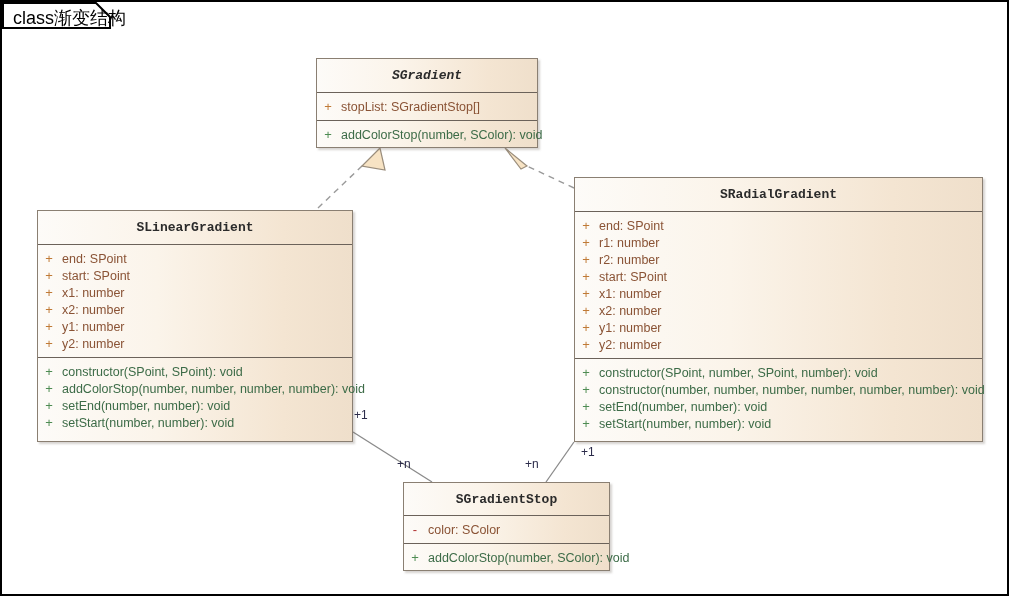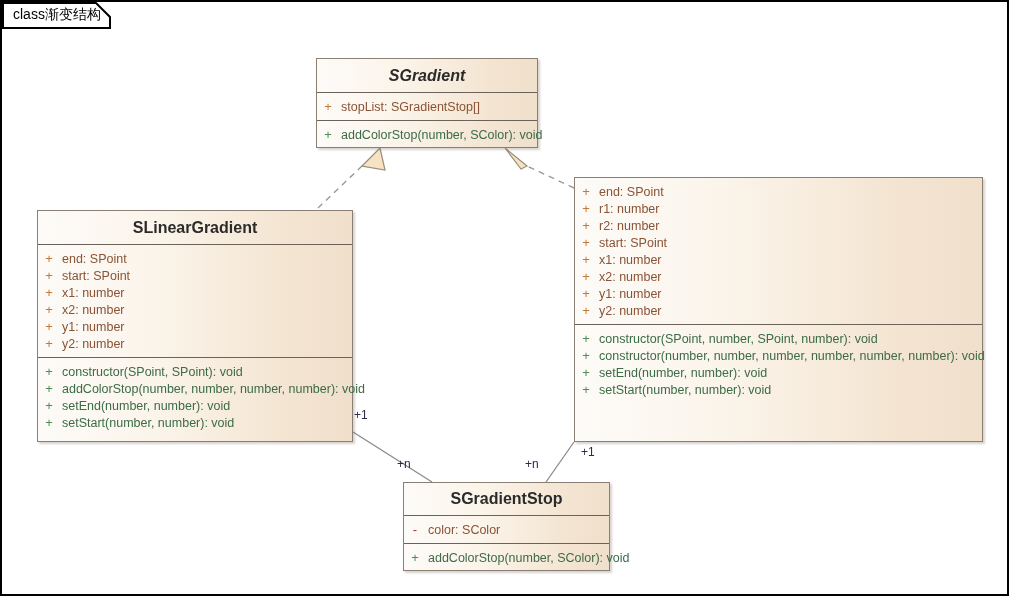--- a/index.html
+++ b/index.html
@@ -36,21 +36,21 @@
     width: 110px;
     height: 27px;
     box-sizing: border-box;
     z-index: 6;
   }
   #frame-tab svg { display: block; }
   #frame-tab-label {
     position: absolute;
     left: 11px;
     top: 4px;
-    font-size: 14px;
+    font-size: 18px;
     color: #000;
     letter-spacing: 0px;
     white-space: nowrap;
     font-family: "Liberation Sans", "DejaVu Sans", sans-serif;
   }
 
   
   #connectors {
     position: absolute;
     left: 0;
@@ -75,29 +75,29 @@
     position: absolute;
     z-index: 3;
     box-sizing: border-box;
     border: 1px solid #8a7f72;
     background: linear-gradient(to right, #fdfbf8 0%, #fbf4ea 38%, #f4e5d2 78%, #efdfcb 100%);
     box-shadow: 2px 2px 2px rgba(120,110,100,0.30);
   }
   .uml-header {
     text-align: left;
     font-weight: bold;
-    font-size: 16px;
+    font-size: 13px;
     color: #2b2b2b;
     padding: 0;
     display: flex;
     align-items: center;
     justify-content: center;
     border-bottom: 1px solid #6b625a;
     box-sizing: border-box;
-    font-family: Liberation Sans, sans-serif;
+    font-family: Liberation Mono, monospace;
   }
   .uml-header.abstract { font-style: italic; }
   .uml-compartment {
     box-sizing: border-box;
     padding: 5px 0 5px 0;
   }
   .uml-compartment + .uml-compartment {
     border-top: 1px solid #6b625a;
   }
   .uml-row {
@@ -238,20 +238,21 @@
       <span class="sig">setEnd(number, number): void</span>
     </div>
     <div class="uml-row">
       <span class="vis">+</span>
       <span class="sig">setStart(number, number): void</span>
     </div>
   </div>
 </div>
 
 <div class="uml-class" id="class-sradialgradient">
+  <div class="uml-header">SRadialGradient</div>
   <div class="uml-compartment attrs">
     <div class="uml-row">
       <span class="vis">+</span>
       <span class="sig">end: SPoint</span>
     </div>
     <div class="uml-row">
       <span class="vis">+</span>
       <span class="sig">r1: number</span>
     </div>
     <div class="uml-row">

